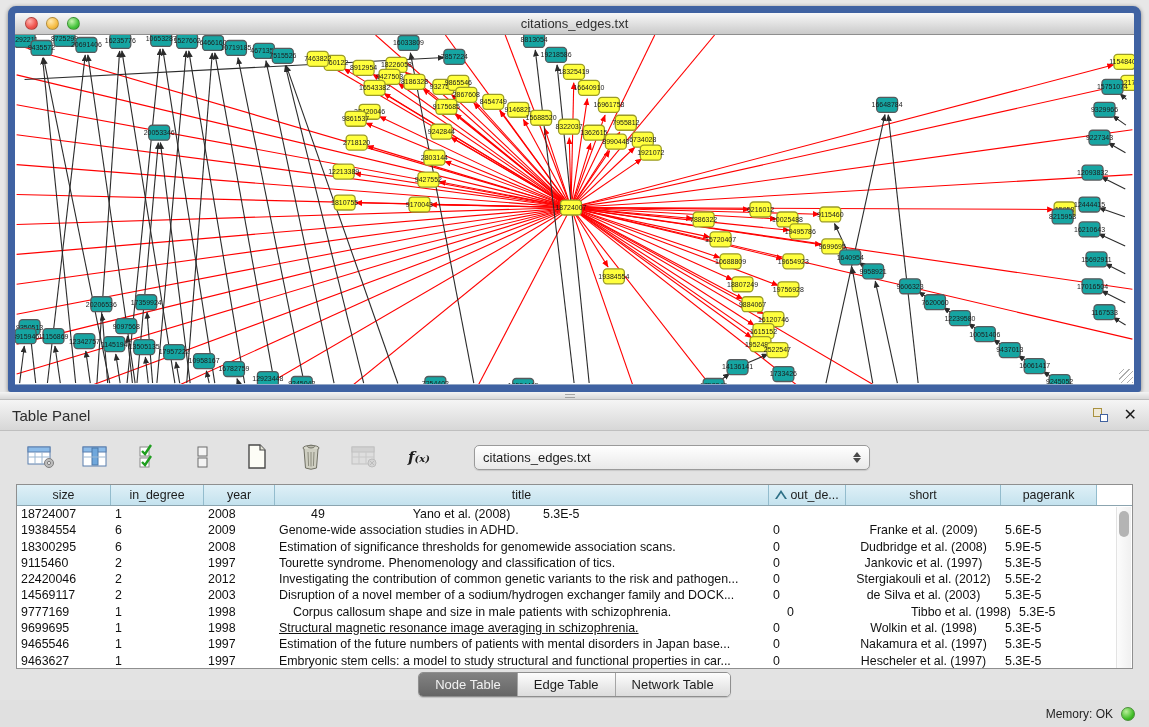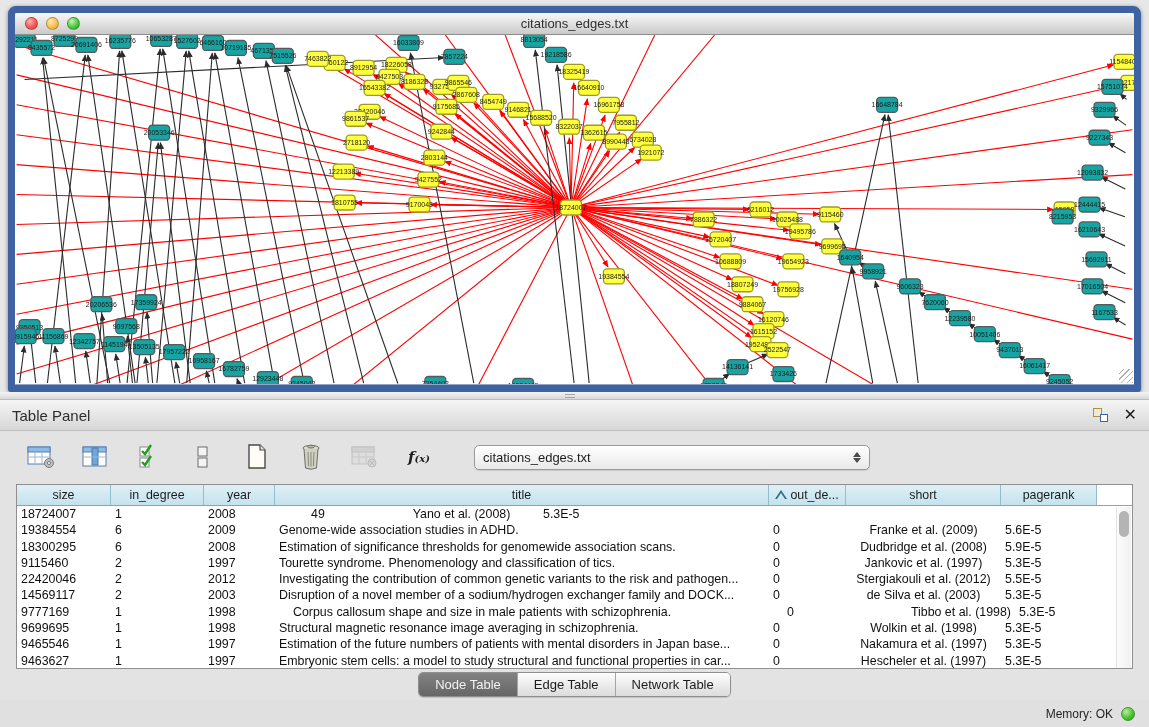--- a/index.html
+++ b/index.html
@@ -845,21 +845,21 @@
           <div class="g-cell" style="width: 155px; text-align: center;">Jankovic et al. (1997)</div>
           <div class="g-cell" style="width: 96px; text-align: left;">5.3E-5</div>
         </div>
         <div class="grid-row">
           <div class="g-cell" style="width: 94px; text-align: left;">22420046</div>
           <div class="g-cell" style="width: 93px; text-align: left;">2</div>
           <div class="g-cell" style="width: 71px; text-align: left;">2012</div>
           <div class="g-cell" style="width: 494px; text-align: left;">Investigating the contribution of common genetic variants to the risk and pathogen...</div>
           <div class="g-cell" style="width: 77px; text-align: left;">0</div>
           <div class="g-cell" style="width: 155px; text-align: center;">Stergiakouli et al. (2012)</div>
-          <div class="g-cell" style="width: 96px; text-align: left;">5.5E-5</div>
+          <div class="g-cell" style="width: 96px; text-align: left;">5.5E-2</div>
         </div>
         <div class="grid-row">
           <div class="g-cell" style="width: 94px; text-align: left;">14569117</div>
           <div class="g-cell" style="width: 93px; text-align: left;">2</div>
           <div class="g-cell" style="width: 71px; text-align: left;">2003</div>
           <div class="g-cell" style="width: 494px; text-align: left;">Disruption of a novel member of a sodium/hydrogen exchanger family and DOCK...</div>
           <div class="g-cell" style="width: 77px; text-align: left;">0</div>
           <div class="g-cell" style="width: 155px; text-align: center;">de Silva et al. (2003)</div>
           <div class="g-cell" style="width: 96px; text-align: left;">5.3E-5</div>
         </div>
@@ -869,21 +869,21 @@
           <div class="g-cell" style="width: 71px; text-align: left;">1998</div>
           <div class="g-cell" style="width: 494px; text-align: left; margin-left: 14px;">Corpus callosum shape and size in male patients with schizophrenia.</div>
           <div class="g-cell" style="width: 77px; text-align: left;">0</div>
           <div class="g-cell" style="width: 155px; text-align: right;">Tibbo et al. (1998)</div>
           <div class="g-cell" style="width: 96px; text-align: left;">5.3E-5</div>
         </div>
         <div class="grid-row">
           <div class="g-cell" style="width: 94px; text-align: left;">9699695</div>
           <div class="g-cell" style="width: 93px; text-align: left;">1</div>
           <div class="g-cell" style="width: 71px; text-align: left;">1998</div>
-          <div class="g-cell" style="width: 494px; text-align: left;">Structural magnetic resonance image averaging in schizophrenia.</div>
+          <div class="g-cell" style="width: 494px; text-align: left; text-decoration: underline;">Structural magnetic resonance image averaging in schizophrenia.</div>
           <div class="g-cell" style="width: 77px; text-align: left;">0</div>
           <div class="g-cell" style="width: 155px; text-align: center;">Wolkin et al. (1998)</div>
           <div class="g-cell" style="width: 96px; text-align: left;">5.3E-5</div>
         </div>
         <div class="grid-row">
           <div class="g-cell" style="width: 94px; text-align: left;">9465546</div>
           <div class="g-cell" style="width: 93px; text-align: left;">1</div>
           <div class="g-cell" style="width: 71px; text-align: left;">1997</div>
           <div class="g-cell" style="width: 494px; text-align: left;">Estimation of the future numbers of patients with mental disorders in Japan base...</div>
           <div class="g-cell" style="width: 77px; text-align: left;">0</div>

